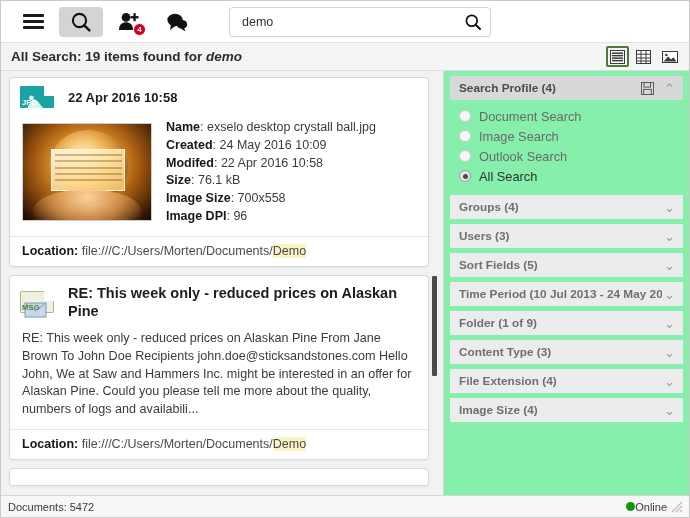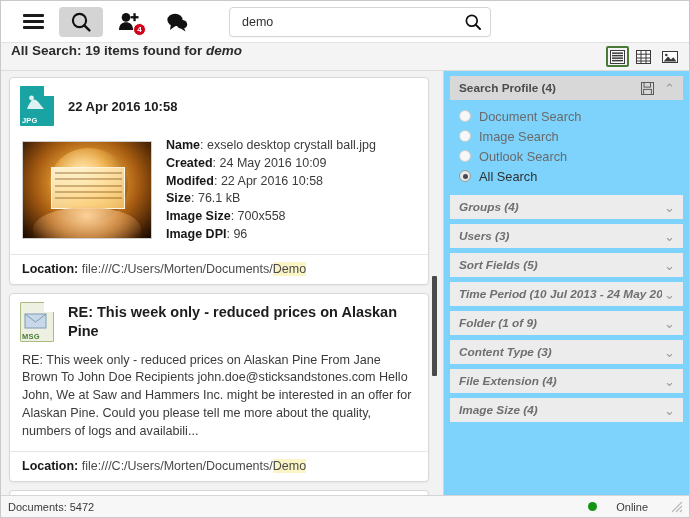--- a/index.html
+++ b/index.html
@@ -66,21 +66,21 @@
     border: none; outline: none;
     font-family: "Liberation Sans", sans-serif;
     font-size: 12.5px;
     color: #303030;
     background: transparent;
   }
 
   
   .results-header {
     flex: 0 0 28px;
-    display: flex; 
+    display: flex; align-items: center;
     padding: 0 8px 0 10px;
     background: #f4f4f4;
     border-bottom: 1px solid #dcdcdc;
   }
   .results-title {
     font-size: 13.5px;
     font-weight: bold;
     color: #2b2b2b;
     flex: 1;
     white-space: nowrap;
@@ -133,21 +133,21 @@
   }
   .card-date {
     font-size: 13px;
     font-weight: bold;
     color: #1d1d1d;
     white-space: nowrap;
   }
 
   
   .fileicon {
-    width: 34px; height: 40px;
+    width: 34px; height: 22px;
     position: relative;
     flex: 0 0 34px;
   }
   .fileicon .sheet {
     position: absolute; inset: 0;
     border-radius: 1px;
   }
   .fileicon .lbl {
     position: absolute;
     left: 0; bottom: 1px;
@@ -241,21 +241,21 @@
     left: 2px;
     top: 205px;
     width: 5px; height: 100px;
     background: #4a4a4a;
     border-radius: 1px;
   }
 
   
   .sidebar {
     flex: 0 0 246px;
-    background: #7dd3fc;
+    background: #86efac;
     border-left: 1px solid #d5d5d5;
     padding: 5px 6px 0 6px;
     overflow: hidden;
   }
   .panel { margin-bottom: 5px; }
   .panel-head {
     background: #d8d8d8;
     height: 24px;
     display: flex; align-items: center;
     padding: 0 6px 0 9px;
@@ -263,21 +263,21 @@
   }
   .panel-head.light { background: #ececec; }
   .panel-title {
     flex: 1;
     font-size: 11.8px;
     font-weight: bold;
     color: #4c4c4c;
     white-space: nowrap;
     overflow: hidden;
   }
-  .panel-head.light .panel-title { color: #6f6f6f; font-style: italic; }
+  .panel-head.light .panel-title { color: #6f6f6f; }
   .chev { color: #9b9b9b; font-size: 13px; line-height: 1; padding: 0 2px; }
   .save-ic { margin-right: 8px; display: flex; align-items: center; cursor: pointer; }
   .panel-body { padding: 6px 0 4px 9px; }
   .radio-row {
     display: flex; align-items: center;
     gap: 8px;
     height: 20px;
     cursor: pointer;
   }
   .radio {
@@ -303,21 +303,21 @@
   .statusbar {
     flex: 0 0 22px;
     display: flex; align-items: center;
     background: #f7f7f7;
     border-top: 1px solid #d5d5d5;
     font-size: 11px;
     color: #3a3a3a;
     padding: 0 6px 0 7px;
   }
   .status-left { flex: 1; }
-  .status-right { display: flex; align-items: center; gap: 19px; }
+  .status-right { display: flex; align-items: center; gap: 0; }
   .dot { width: 9px; height: 9px; border-radius: 50%; background: #139413; display: inline-block; }
   .grip { width: 12px; height: 12px; margin-left: 4px; opacity: .55; }
 </style>
 </head>
 <body>
 
 <div class="app">
 
   <div class="toolbar">
     <div class="tb-btn">

